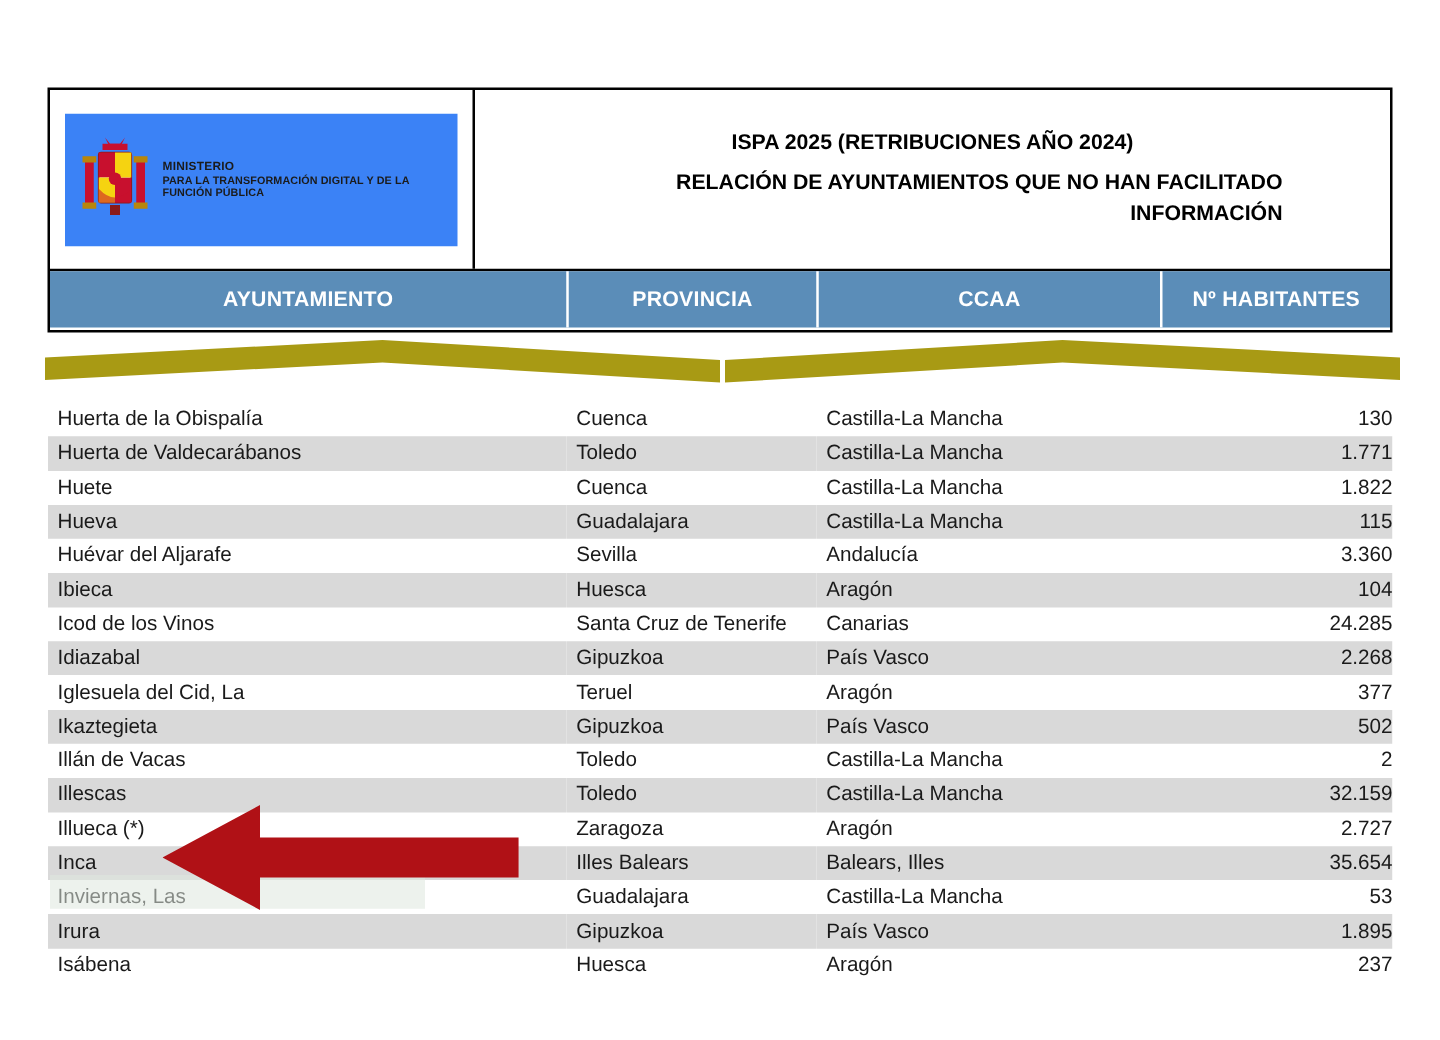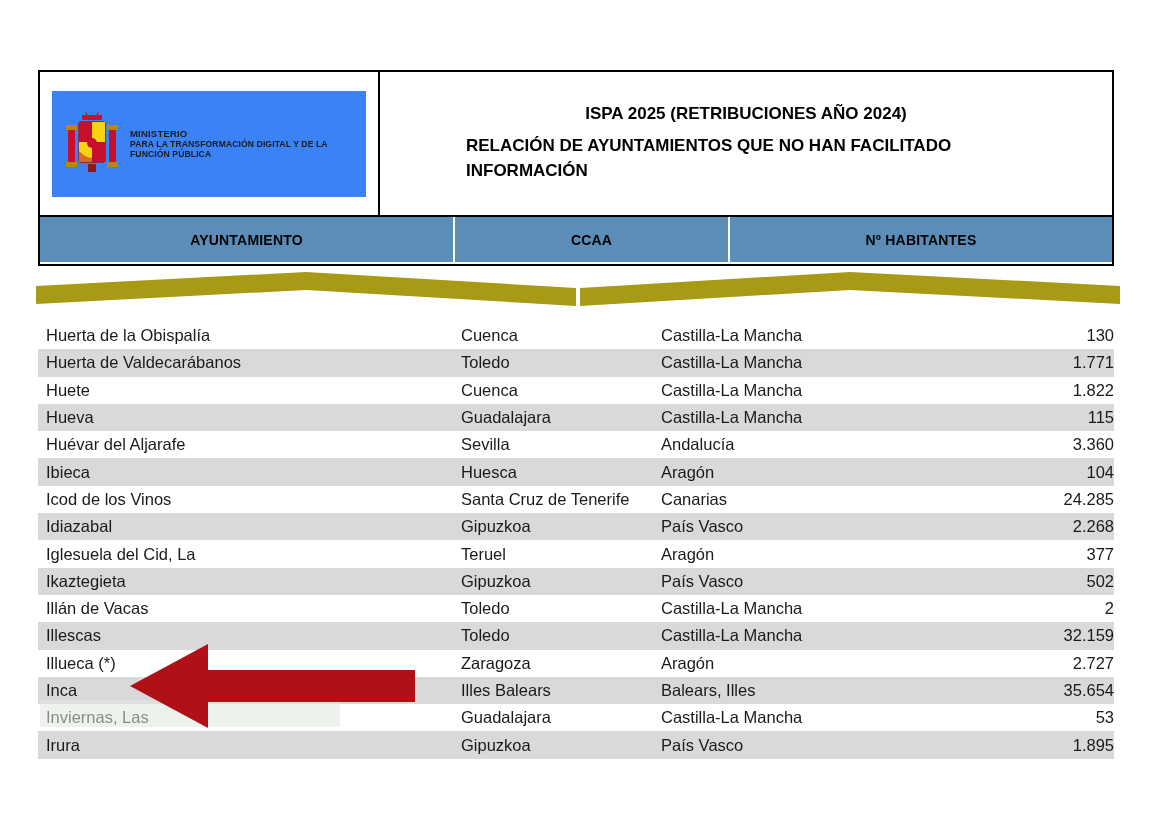--- a/index.html
+++ b/index.html
@@ -65,21 +65,21 @@
     letter-spacing: .1px;
   }
   .title-cell {
     flex: 1;
     display: flex;
     flex-direction: column;
     align-items: center;
     justify-content: center;
     gap: 10px;
     padding: 16px 22px;
-    text-align: left;
+    text-align: right;
   }
   .title-line-1 {
     font-size: 17px;
     font-weight: bold;
     color: #000;
   }
   .title-line-2 {
     font-size: 17px;
     font-weight: bold;
     color: #000;
@@ -87,23 +87,23 @@
     max-width: 560px;
   }
 
   
   .col-head {
     display: flex;
     height: 45px;
     background: #5b8db8;
   }
   .col-head .cell {
-    color: #000000;
-    font-weight: bold;
-    font-size: 14px;
+    color: #ffffff;
+    font-weight: bold;
+    font-size: 17px;
     display: flex;
     align-items: center;
     justify-content: center;
     border-right: 2px solid #ffffff;
     letter-spacing: .2px;
     text-align: right;
   }
   .col-head .cell:last-child { border-right: none; }
   .c1 { width: 415px; }
   .c2 { width: 200px; }
@@ -231,20 +231,21 @@
       </div>
 
       <div class="title-cell">
         <div class="title-line-1">ISPA 2025 (RETRIBUCIONES AÑO 2024)</div>
         <div class="title-line-2">RELACIÓN DE AYUNTAMIENTOS QUE NO HAN FACILITADO INFORMACIÓN</div>
       </div>
     </div>
 
     <div class="col-head">
       <div class="cell c1">AYUNTAMIENTO</div>
+      <div class="cell c2">PROVINCIA</div>
       <div class="cell c3">CCAA</div>
       <div class="cell c4">Nº HABITANTES</div>
     </div>
   </div>
 
   <div class="tear">
     <svg viewBox="0 0 1084 56" width="1084" height="56" aria-hidden="true">
       <polygon points="0,14 270,0 540,16 540,34 270,18 0,32" fill="#a89a14"></polygon>
       <polygon points="544,16 814,0 1084,14 1084,32 814,18 544,34" fill="#a89a14"></polygon>
     </svg>
@@ -353,20 +354,26 @@
             <td class="k2">Guadalajara</td>
             <td class="k3">Castilla-La Mancha</td>
             <td class="k4">53</td>
           </tr>
           <tr>
             <td class="k1">Irura</td>
             <td class="k2">Gipuzkoa</td>
             <td class="k3">País Vasco</td>
             <td class="k4">1.895</td>
           </tr>
+          <tr>
+            <td class="k1">Isábena</td>
+            <td class="k2">Huesca</td>
+            <td class="k3">Aragón</td>
+            <td class="k4">237</td>
+          </tr>
         </tbody>
     </table>
   </div>
 
   <div class="row-tint"></div>
 
   <div class="arrow">
     <svg viewBox="0 0 285 92" width="285" height="92" aria-hidden="true">
       <polygon points="0,46 78,4 78,30 285,30 285,62 78,62 78,88" fill="#b01116"></polygon>
     </svg>

